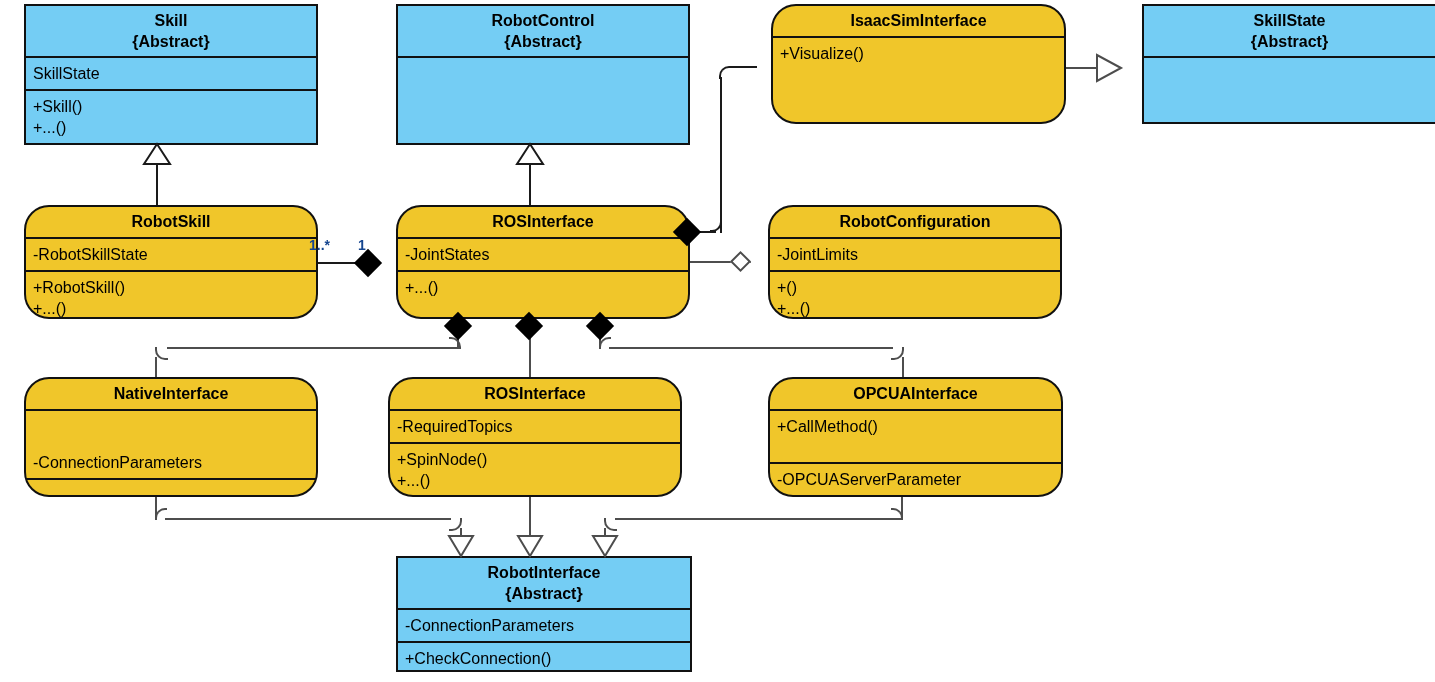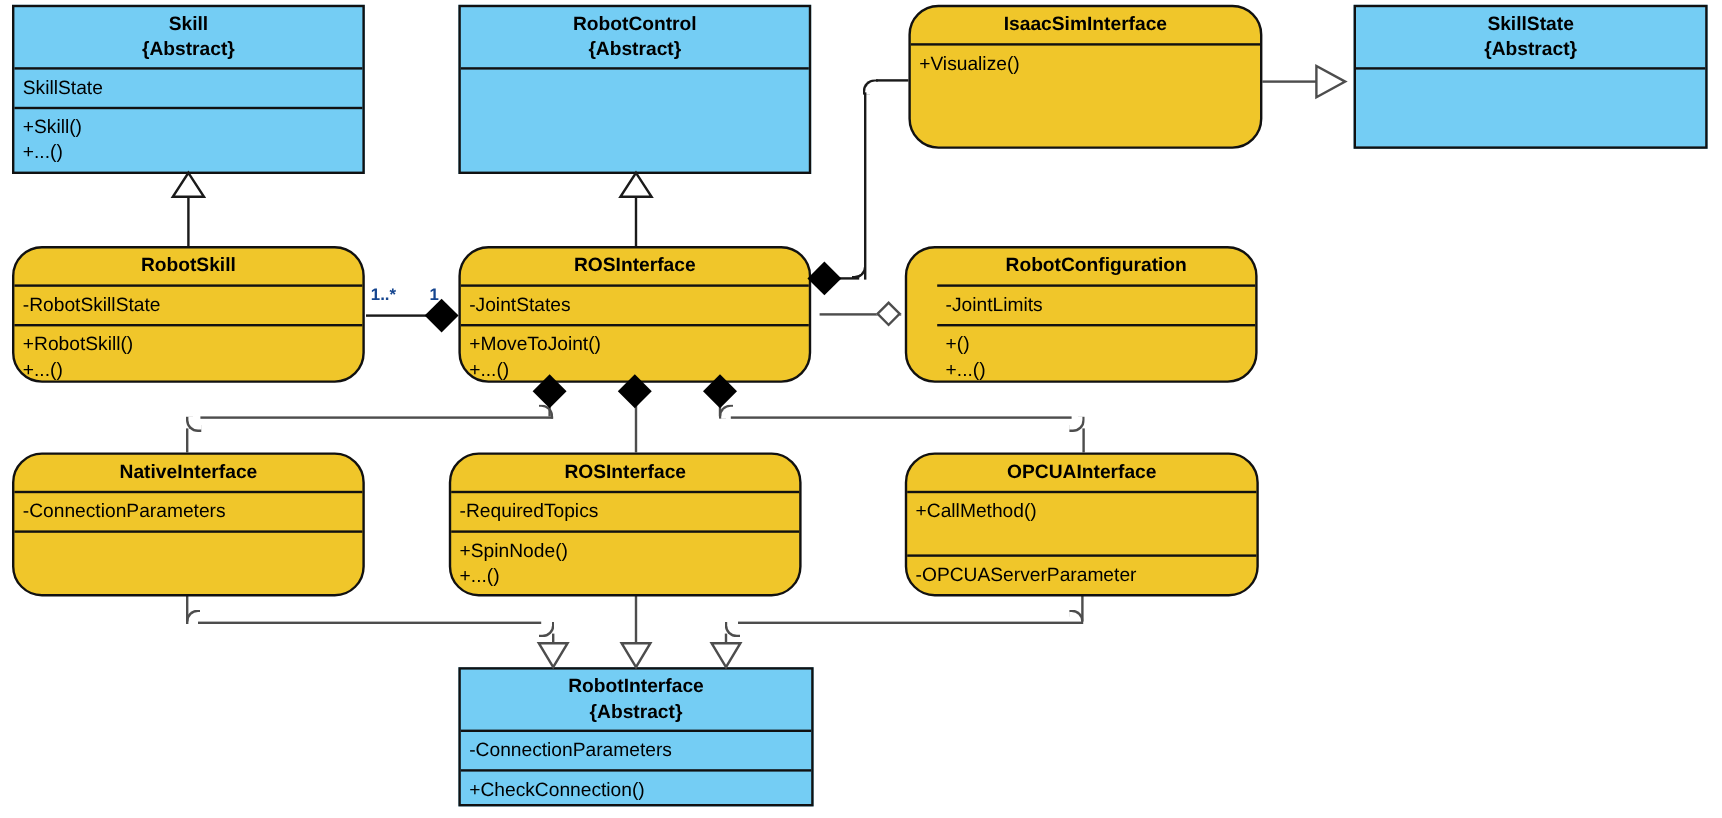--- a/index.html
+++ b/index.html
@@ -18,20 +18,21 @@
     overflow: hidden;
   }
   
   .uml-class {
     position: absolute;
     box-sizing: border-box;
     border: 2px solid #111111;
     display: flex;
     flex-direction: column;
     z-index: 5;
+    margin-left: 14px;
   }
   .uml-class.blue  { background: #74cdf4; }
   .uml-class.yellow{ background: #f0c62a; border-radius: 25px; }
 
   .cls-header {
     box-sizing: border-box;
     text-align: center;
     font-weight: bold;
     font-size: 16px;
     color: #000000;
@@ -227,37 +228,36 @@
       <span class="member">+...()</span>
     </div>
   </div>
 
   <div class="uml-class yellow" style="left:382px; top:205px; width:294px; height:114px;">
     <div class="cls-header">ROSInterface</div>
     <div class="cls-compartment">
       <span class="member">-JointStates</span>
     </div>
     <div class="cls-compartment grow">
-      <span class="member">+MoveToJoint()</span>
-      <span class="member">+...()</span>
-    </div>
-  </div>
-
-  <div class="uml-class yellow" style="left:754px; top:205px; width:294px; height:114px;padding-left:25px;">
+      <span class="member">+...()</span>
+    </div>
+  </div>
+
+  <div class="uml-class yellow" style="left:754px; top:205px; width:294px; height:114px;">
     <div class="cls-header">RobotConfiguration</div>
     <div class="cls-compartment">
       <span class="member">-JointLimits</span>
     </div>
     <div class="cls-compartment grow">
       <span class="member">+()</span>
       <span class="member">+...()</span>
     </div>
   </div>
 
-  <div class="uml-class yellow" style="left:10px; top:377px; width:294px; height:120px;">
+  <div class="uml-class yellow" style="left:10px; top:377px; width:294px; height:120px;gap:36px;">
     <div class="cls-header">NativeInterface</div>
     <div class="cls-compartment">
       <span class="member">-ConnectionParameters</span>
     </div>
     <div class="cls-compartment grow"></div>
   </div>
 
   <div class="uml-class yellow" style="left:374px; top:377px; width:294px; height:120px;">
     <div class="cls-header">ROSInterface</div>
     <div class="cls-compartment">

